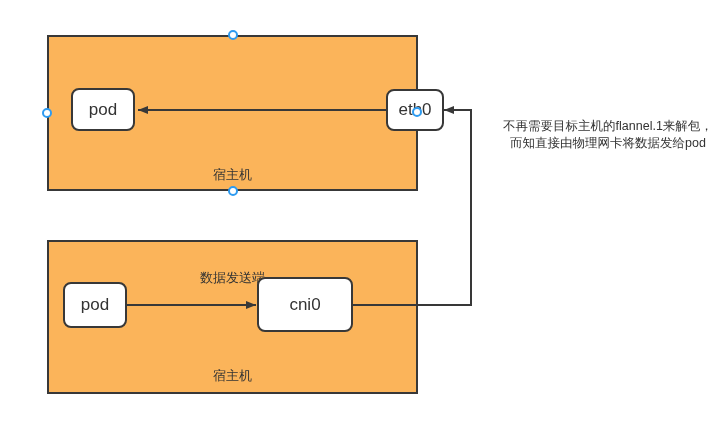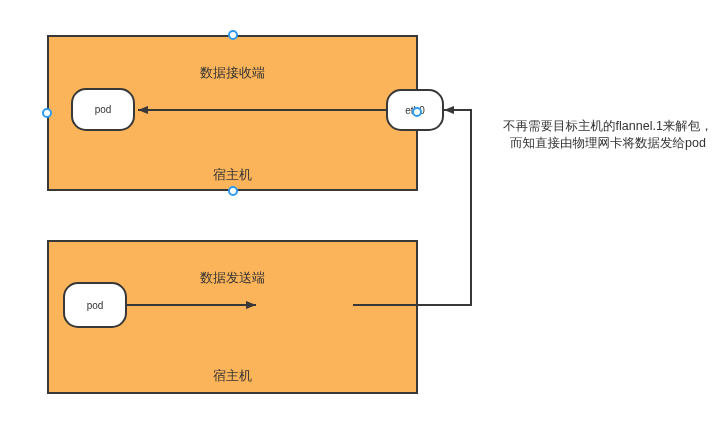--- a/index.html
+++ b/index.html
@@ -41,25 +41,25 @@
   }
   .host-title-receiver { top: 27px; }
   .host-footer-receiver { top: 129px; }
   .host-title-sender { top: 27px; }
   .host-footer-sender { top: 125px; }
 
   .node {
     position: absolute;
     background: var(--node-fill);
     border: 2px solid var(--stroke);
-    border-radius: 15px;
+    border-radius: 8px;
     display: flex;
     align-items: center;
     justify-content: center;
-    font-size: 10px;
+    font-size: 17px;
     color: var(--text);
     z-index: 3;
   }
   .node-pod-receiver { left: 71px;  top: 88px;  width: 64px; height: 43px; }
   .node-eth0         { left: 386px; top: 89px;  width: 58px; height: 42px; }
   .node-pod-sender   { left: 63px;  top: 282px; width: 64px; height: 46px; }
   .node-cni0         { left: 257px; top: 277px; width: 96px; height: 55px; }
 
   svg.connectors {
     position: absolute;
@@ -100,21 +100,20 @@
     color: var(--text);
     z-index: 4;
   }
 </style>
 </head>
 <body>
 
 <div class="canvas">
 
   <div class="host host-receiver">
-    <div class="host-label host-title-receiver">数据接收端</div>
     <div class="host-label host-footer-receiver">宿主机</div>
   </div>
 
   <div class="host host-sender">
     <div class="host-label host-title-sender">数据发送端</div>
     <div class="host-label host-footer-sender">宿主机</div>
   </div>
 
   <svg class="connectors" viewBox="0 0 727 423" xmlns="http://www.w3.org/2000/svg">
     <defs>
@@ -123,20 +122,21 @@
       </marker>
     </defs>
     <path class="edge" d="M386,110 L138,110" marker-end="url(#arr)"></path>
     <path class="edge" d="M353,305 L471,305 L471,110 L444,110" marker-end="url(#arr)"></path>
     <path class="edge" d="M127,305 L256,305" marker-end="url(#arr)"></path>
   </svg>
 
   <div class="node node-pod-receiver">pod</div>
   <div class="node node-eth0">eth0</div>
   <div class="node node-pod-sender">pod</div>
+  <div class="node node-cni0">cni0</div>
 
   <div class="handle handle-n"></div>
   <div class="handle handle-w"></div>
   <div class="handle handle-e"></div>
   <div class="handle handle-s"></div>
 
   <div class="annotation">
     <div>不再需要目标主机的flannel.1来解包，</div>
     <div>而知直接由物理网卡将数据发给pod</div>
   </div>

